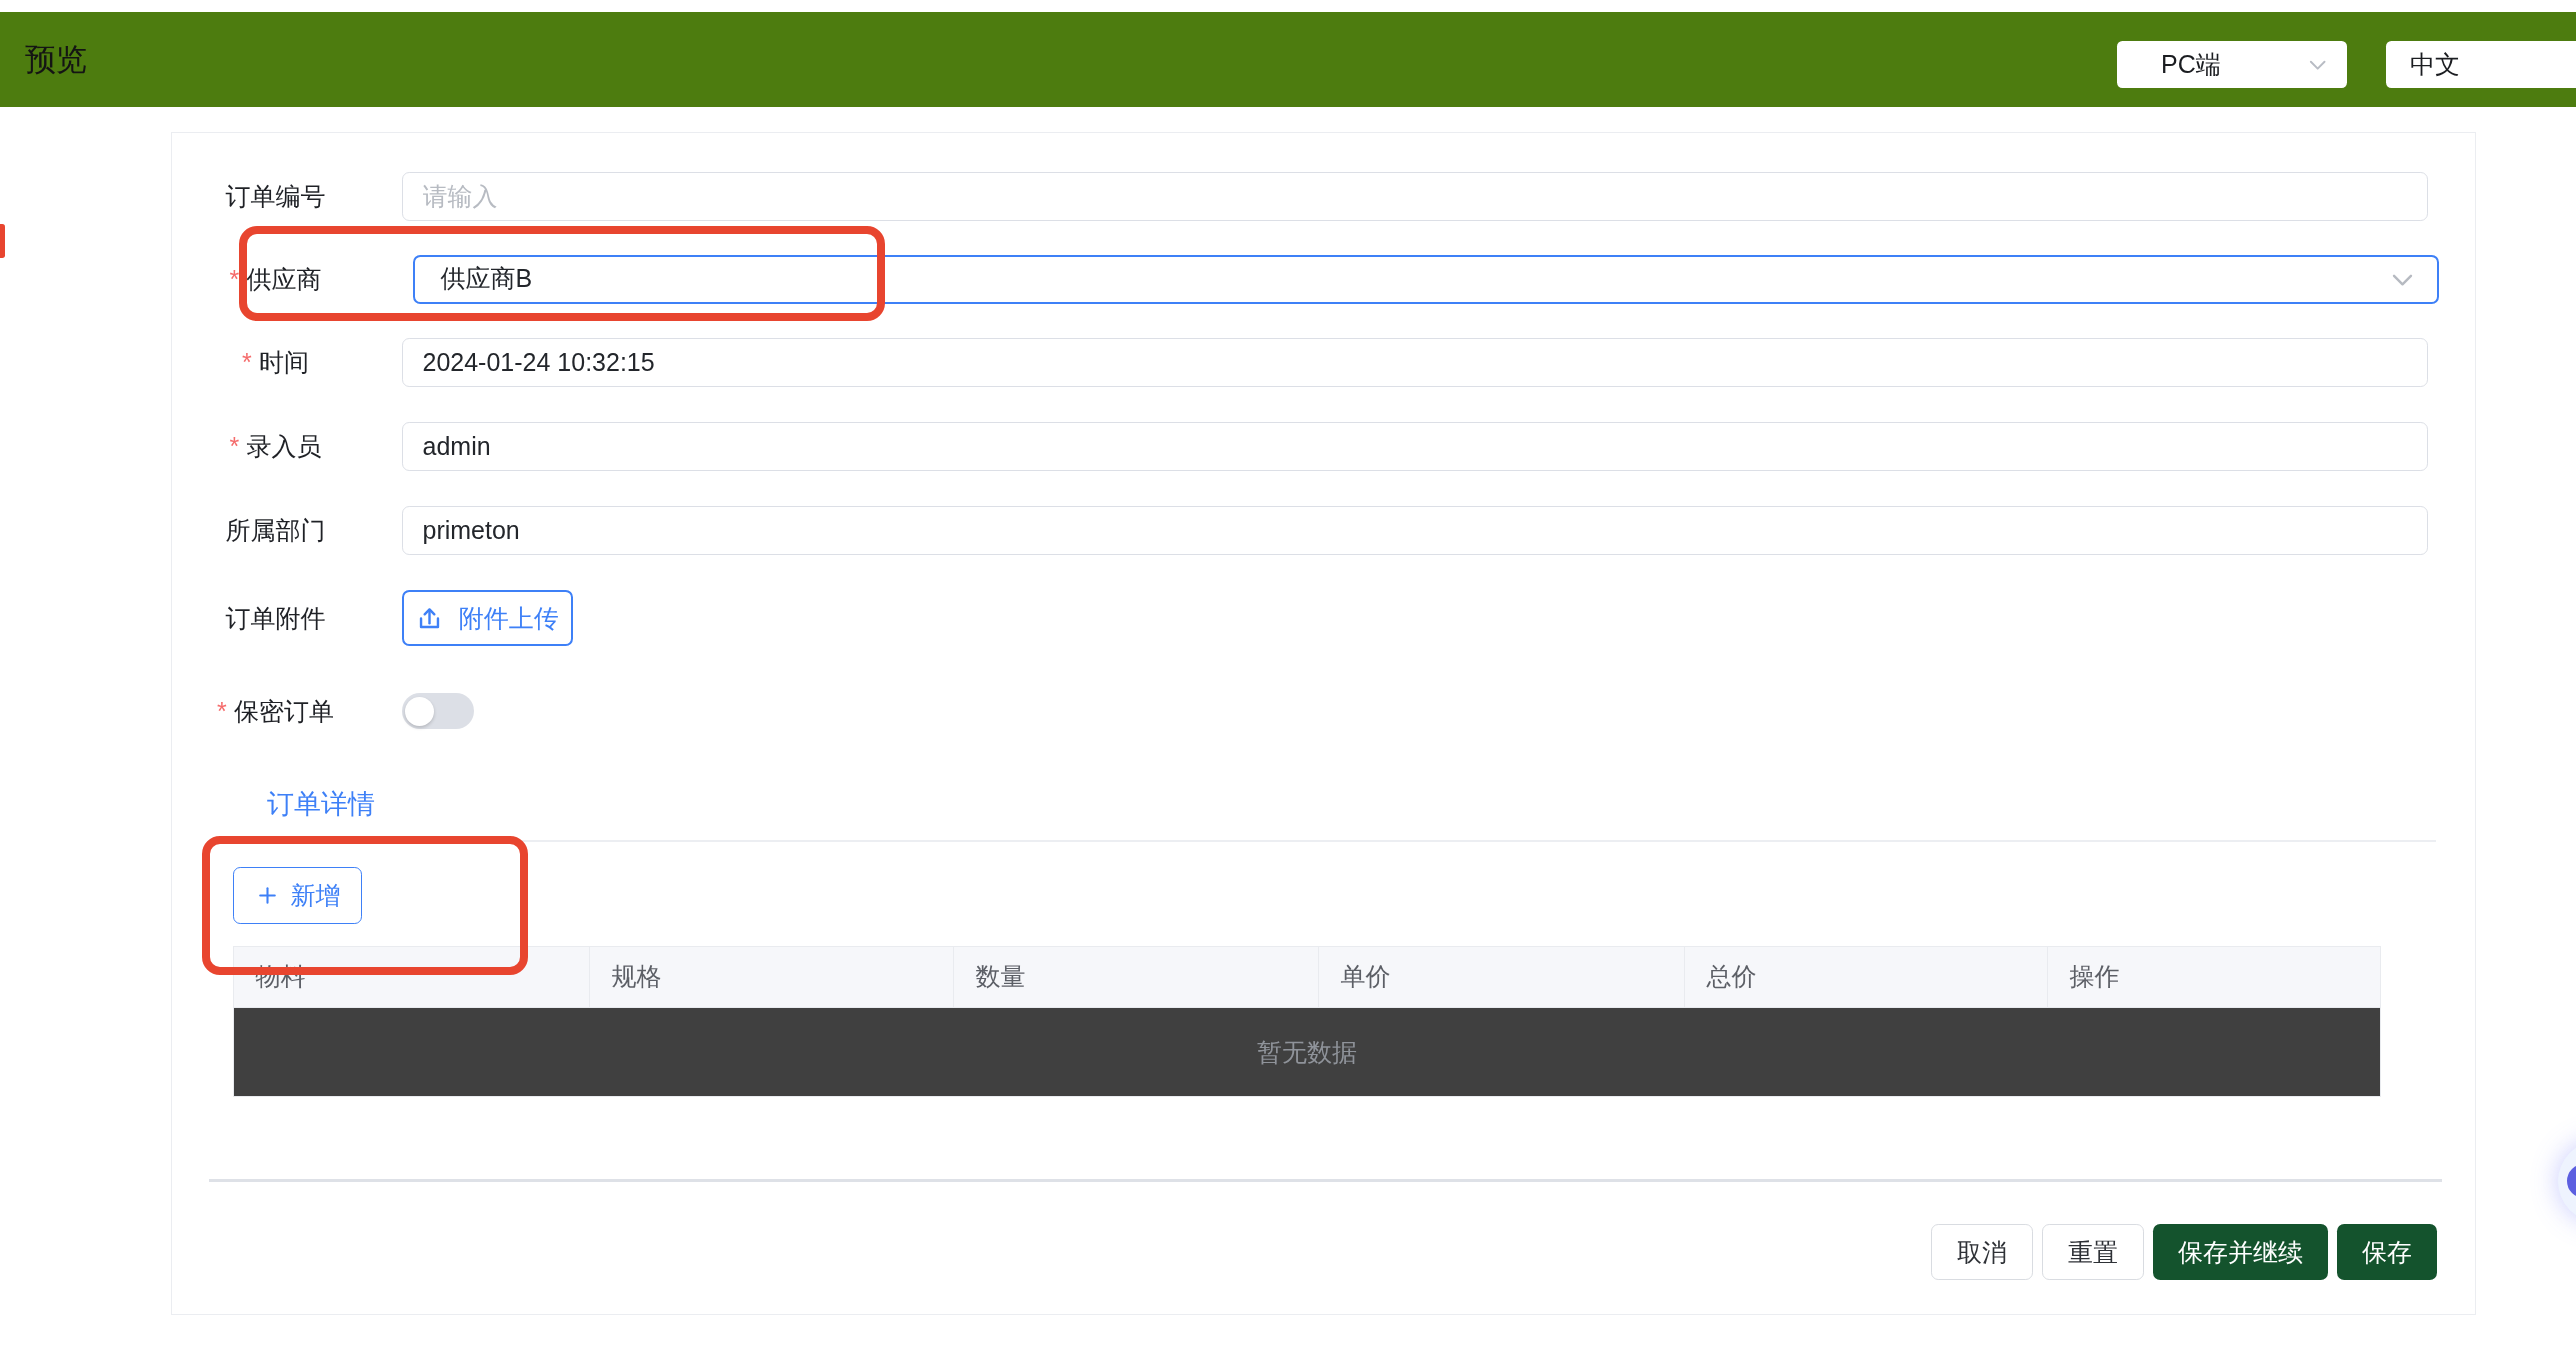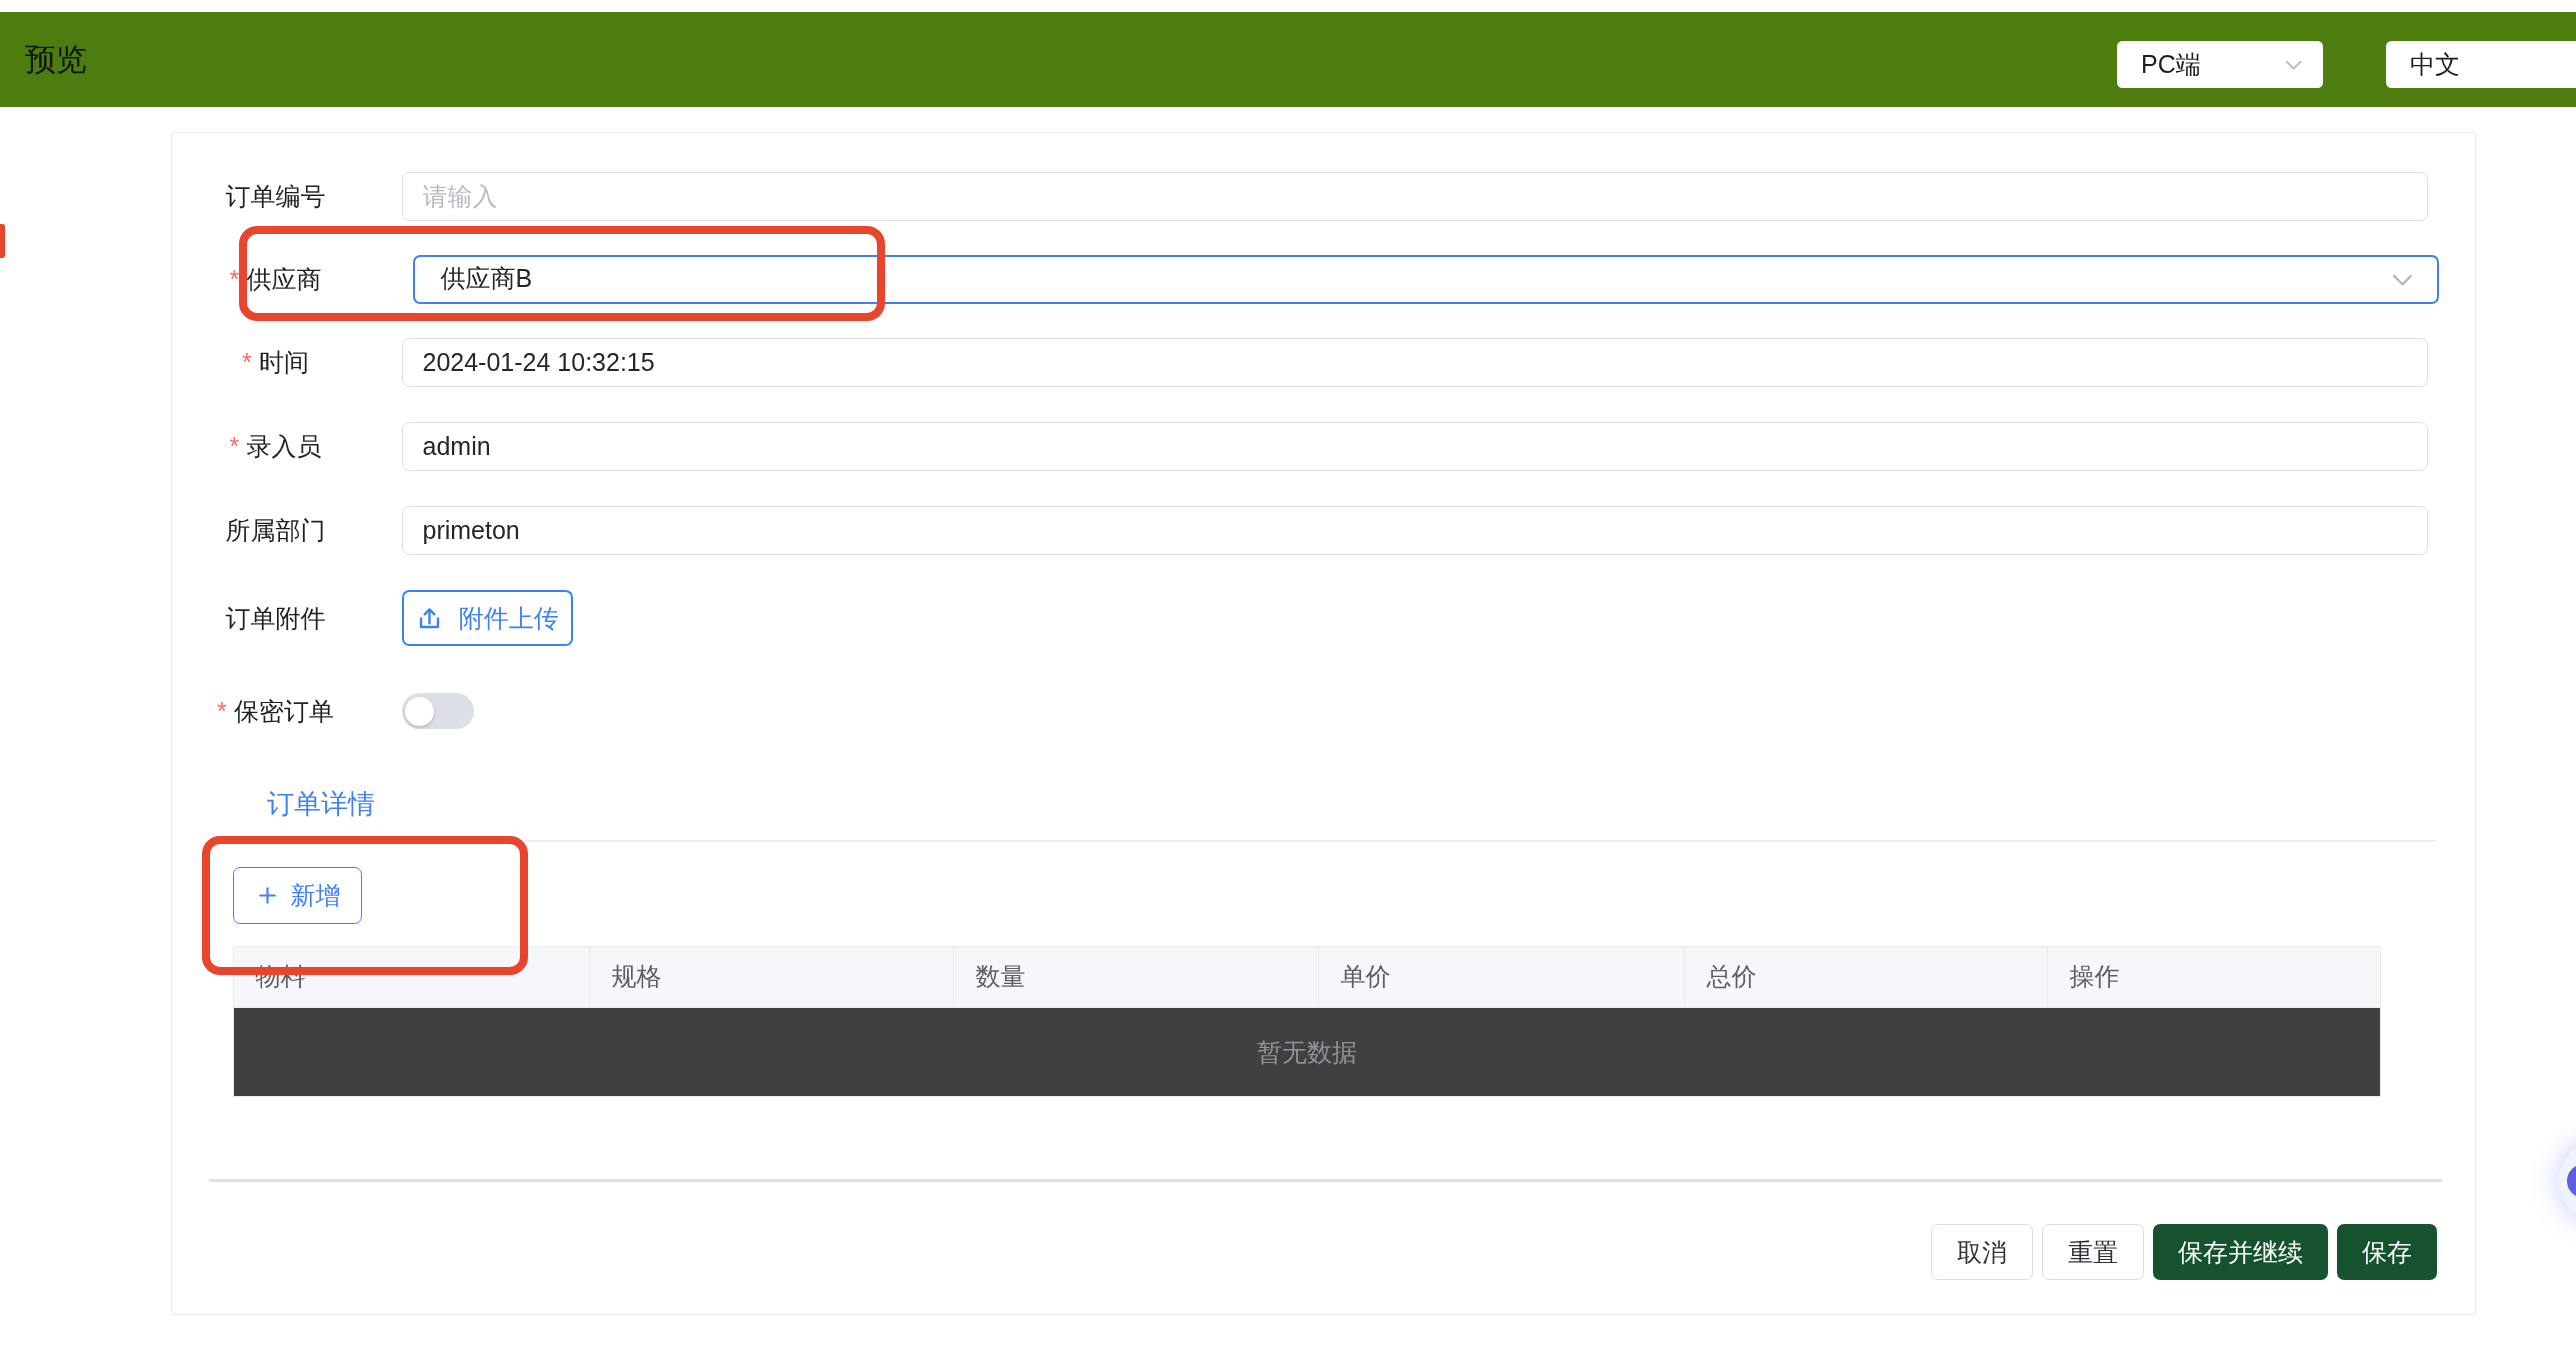--- a/index.html
+++ b/index.html
@@ -20,21 +20,21 @@
   .topbar-title {
     position: absolute; left: 25px; top: 0;
     line-height: 95px; font-size: 31px; color: #141414;
   }
   .tb-select {
     position: absolute; top: 29px; height: 47px;
     background: #ffffff; border-radius: 5.4px;
     font-size: 25px; color: #1b1d21;
   }
   .tb-select .tb-value { display: block; padding-left: 24px; line-height: 47px; }
-  .tb-select-device { left: 2117px; width: 206px; }
+  .tb-select-device { left: 2117px; width: 230px; padding-left: 20px; }
   .tb-select-lang   { left: 2386px; width: 234px; }
   .chev {
     position: absolute; right: 18px; top: 11.7px; width: 23.4px; height: 23.4px;
   }
   .chev svg { display: block; width: 23.4px; height: 23.4px; }
 
   
   .panel {
     position: absolute; left: 171px; top: 132px;
     width: 2305px; height: 1183px;

